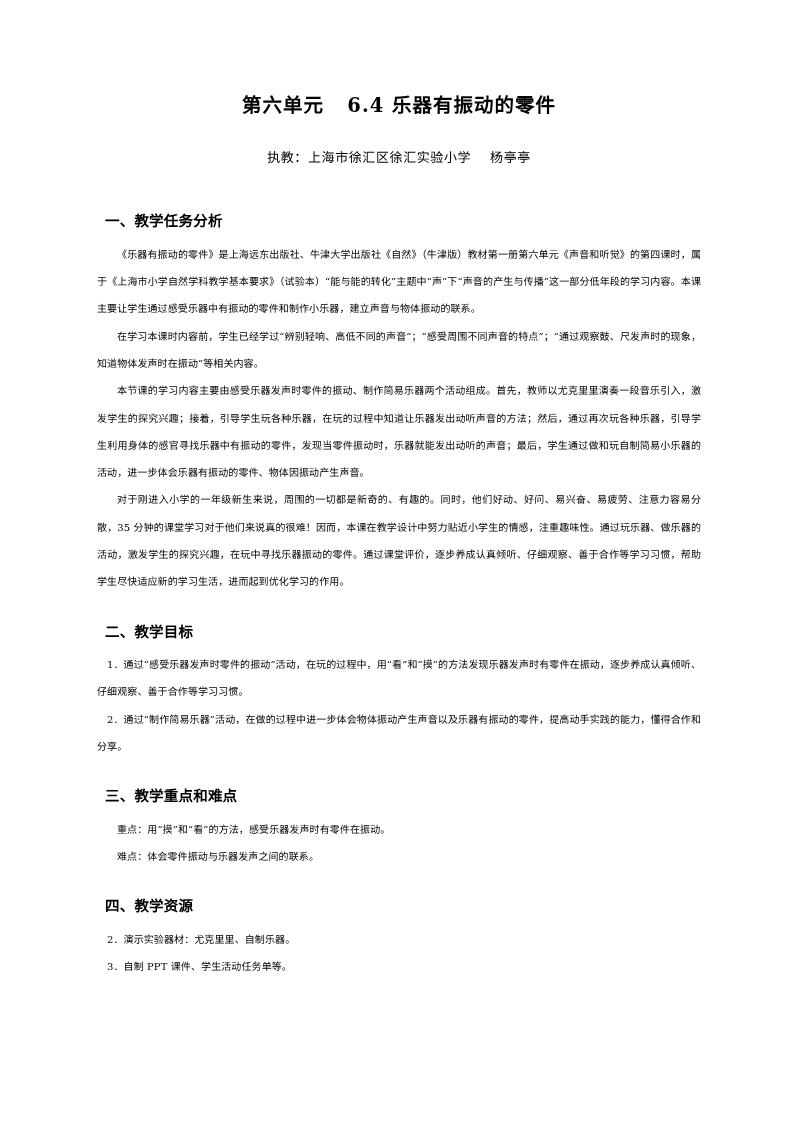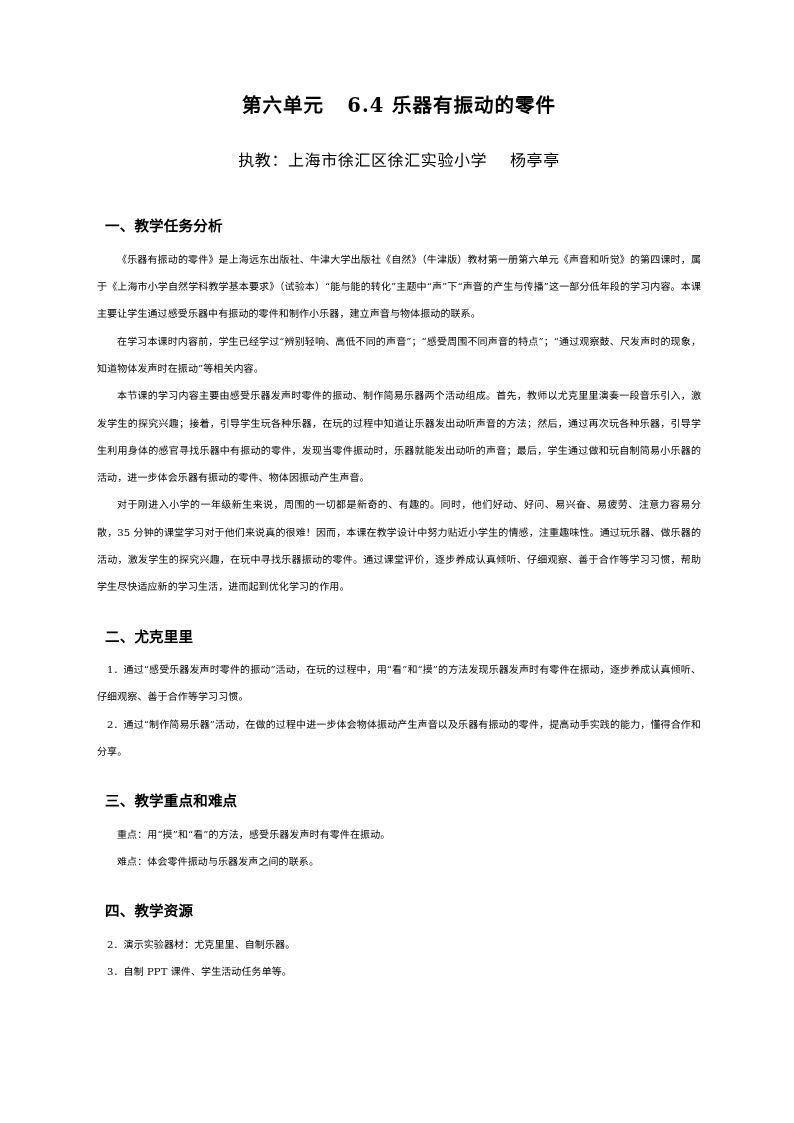--- a/index.html
+++ b/index.html
@@ -37,21 +37,21 @@
     font-size: 19.5px;
     letter-spacing: 1px;
     line-height: 1.3;
     white-space: pre;
   }
   .doc-subtitle {
     margin: 0;
     padding-top: 29px;
     text-align: center;
     font-family: "DejaVu Serif", "Liberation Serif", serif;
-    font-size: 16px;
+    font-size: 13px;
     letter-spacing: 0.6px;
     white-space: pre;
   }
 
   
   .section-head {
     margin: 8px;
     font-family: "DejaVu Sans", "Liberation Sans", sans-serif;
     font-weight: bold;
     font-size: 14.5px;
@@ -97,21 +97,21 @@
     <h1 class="doc-title">第六单元   6.4 乐器有振动的零件</h1>
 
     <p class="doc-subtitle">执教：上海市徐汇区徐汇实验小学    杨亭亭</p>
 
     <h2 class="section-head sec-gap-first">一、教学任务分析</h2>
     <p class="para indent2">《乐器有振动的零件》是上海远东出版社、牛津大学出版社《自然》（牛津版）教材第一册第六单元《声音和听觉》的第四课时，属于《上海市小学自然学科教学基本要求》（试验本）“能与能的转化”主题中“声”下“声音的产生与传播”这一部分低年段的学习内容。本课主要让学生通过感受乐器中有振动的零件和制作小乐器，建立声音与物体振动的联系。</p>
     <p class="para indent2">在学习本课时内容前，学生已经学过“辨别轻响、高低不同的声音”；“感受周围不同声音的特点”；“通过观察鼓、尺发声时的现象，知道物体发声时在振动”等相关内容。</p>
     <p class="para indent2">本节课的学习内容主要由感受乐器发声时零件的振动、制作简易乐器两个活动组成。首先，教师以尤克里里演奏一段音乐引入，激发学生的探究兴趣；接着，引导学生玩各种乐器，在玩的过程中知道让乐器发出动听声音的方法；然后，通过再次玩各种乐器，引导学生利用身体的感官寻找乐器中有振动的零件，发现当零件振动时，乐器就能发出动听的声音；最后，学生通过做和玩自制简易小乐器的活动，进一步体会乐器有振动的零件、物体因振动产生声音。</p>
     <p class="para indent2">对于刚进入小学的一年级新生来说，周围的一切都是新奇的、有趣的。同时，他们好动、好问、易兴奋、易疲劳、注意力容易分散，35 分钟的课堂学习对于他们来说真的很难！因而，本课在教学设计中努力贴近小学生的情感，注重趣味性。通过玩乐器、做乐器的活动，激发学生的探究兴趣，在玩中寻找乐器振动的零件。通过课堂评价，逐步养成认真倾听、仔细观察、善于合作等学习习惯，帮助学生尽快适应新的学习生活，进而起到优化学习的作用。</p>
 
-    <h2 class="section-head sec-gap">二、尤克里里</h2>
+    <h2 class="section-head sec-gap">二、教学目标</h2>
     <p class="para indent1">1．通过“感受乐器发声时零件的振动”活动，在玩的过程中，用“看”和“摸”的方法发现乐器发声时有零件在振动，逐步养成认真倾听、仔细观察、善于合作等学习习惯。</p>
     <p class="para indent1">2．通过“制作简易乐器”活动，在做的过程中进一步体会物体振动产生声音以及乐器有振动的零件，提高动手实践的能力，懂得合作和分享。</p>
 
     <h2 class="section-head sec-gap">三、教学重点和难点</h2>
     <p class="para indent2">重点：用“摸”和“看”的方法，感受乐器发声时有零件在振动。</p>
     <p class="para indent2">难点：体会零件振动与乐器发声之间的联系。</p>
 
     <h2 class="section-head sec-gap">四、教学资源</h2>
     <p class="para indent1">2．演示实验器材：尤克里里、自制乐器。</p>
     <p class="para indent1">3．自制 PPT 课件、学生活动任务单等。</p>

